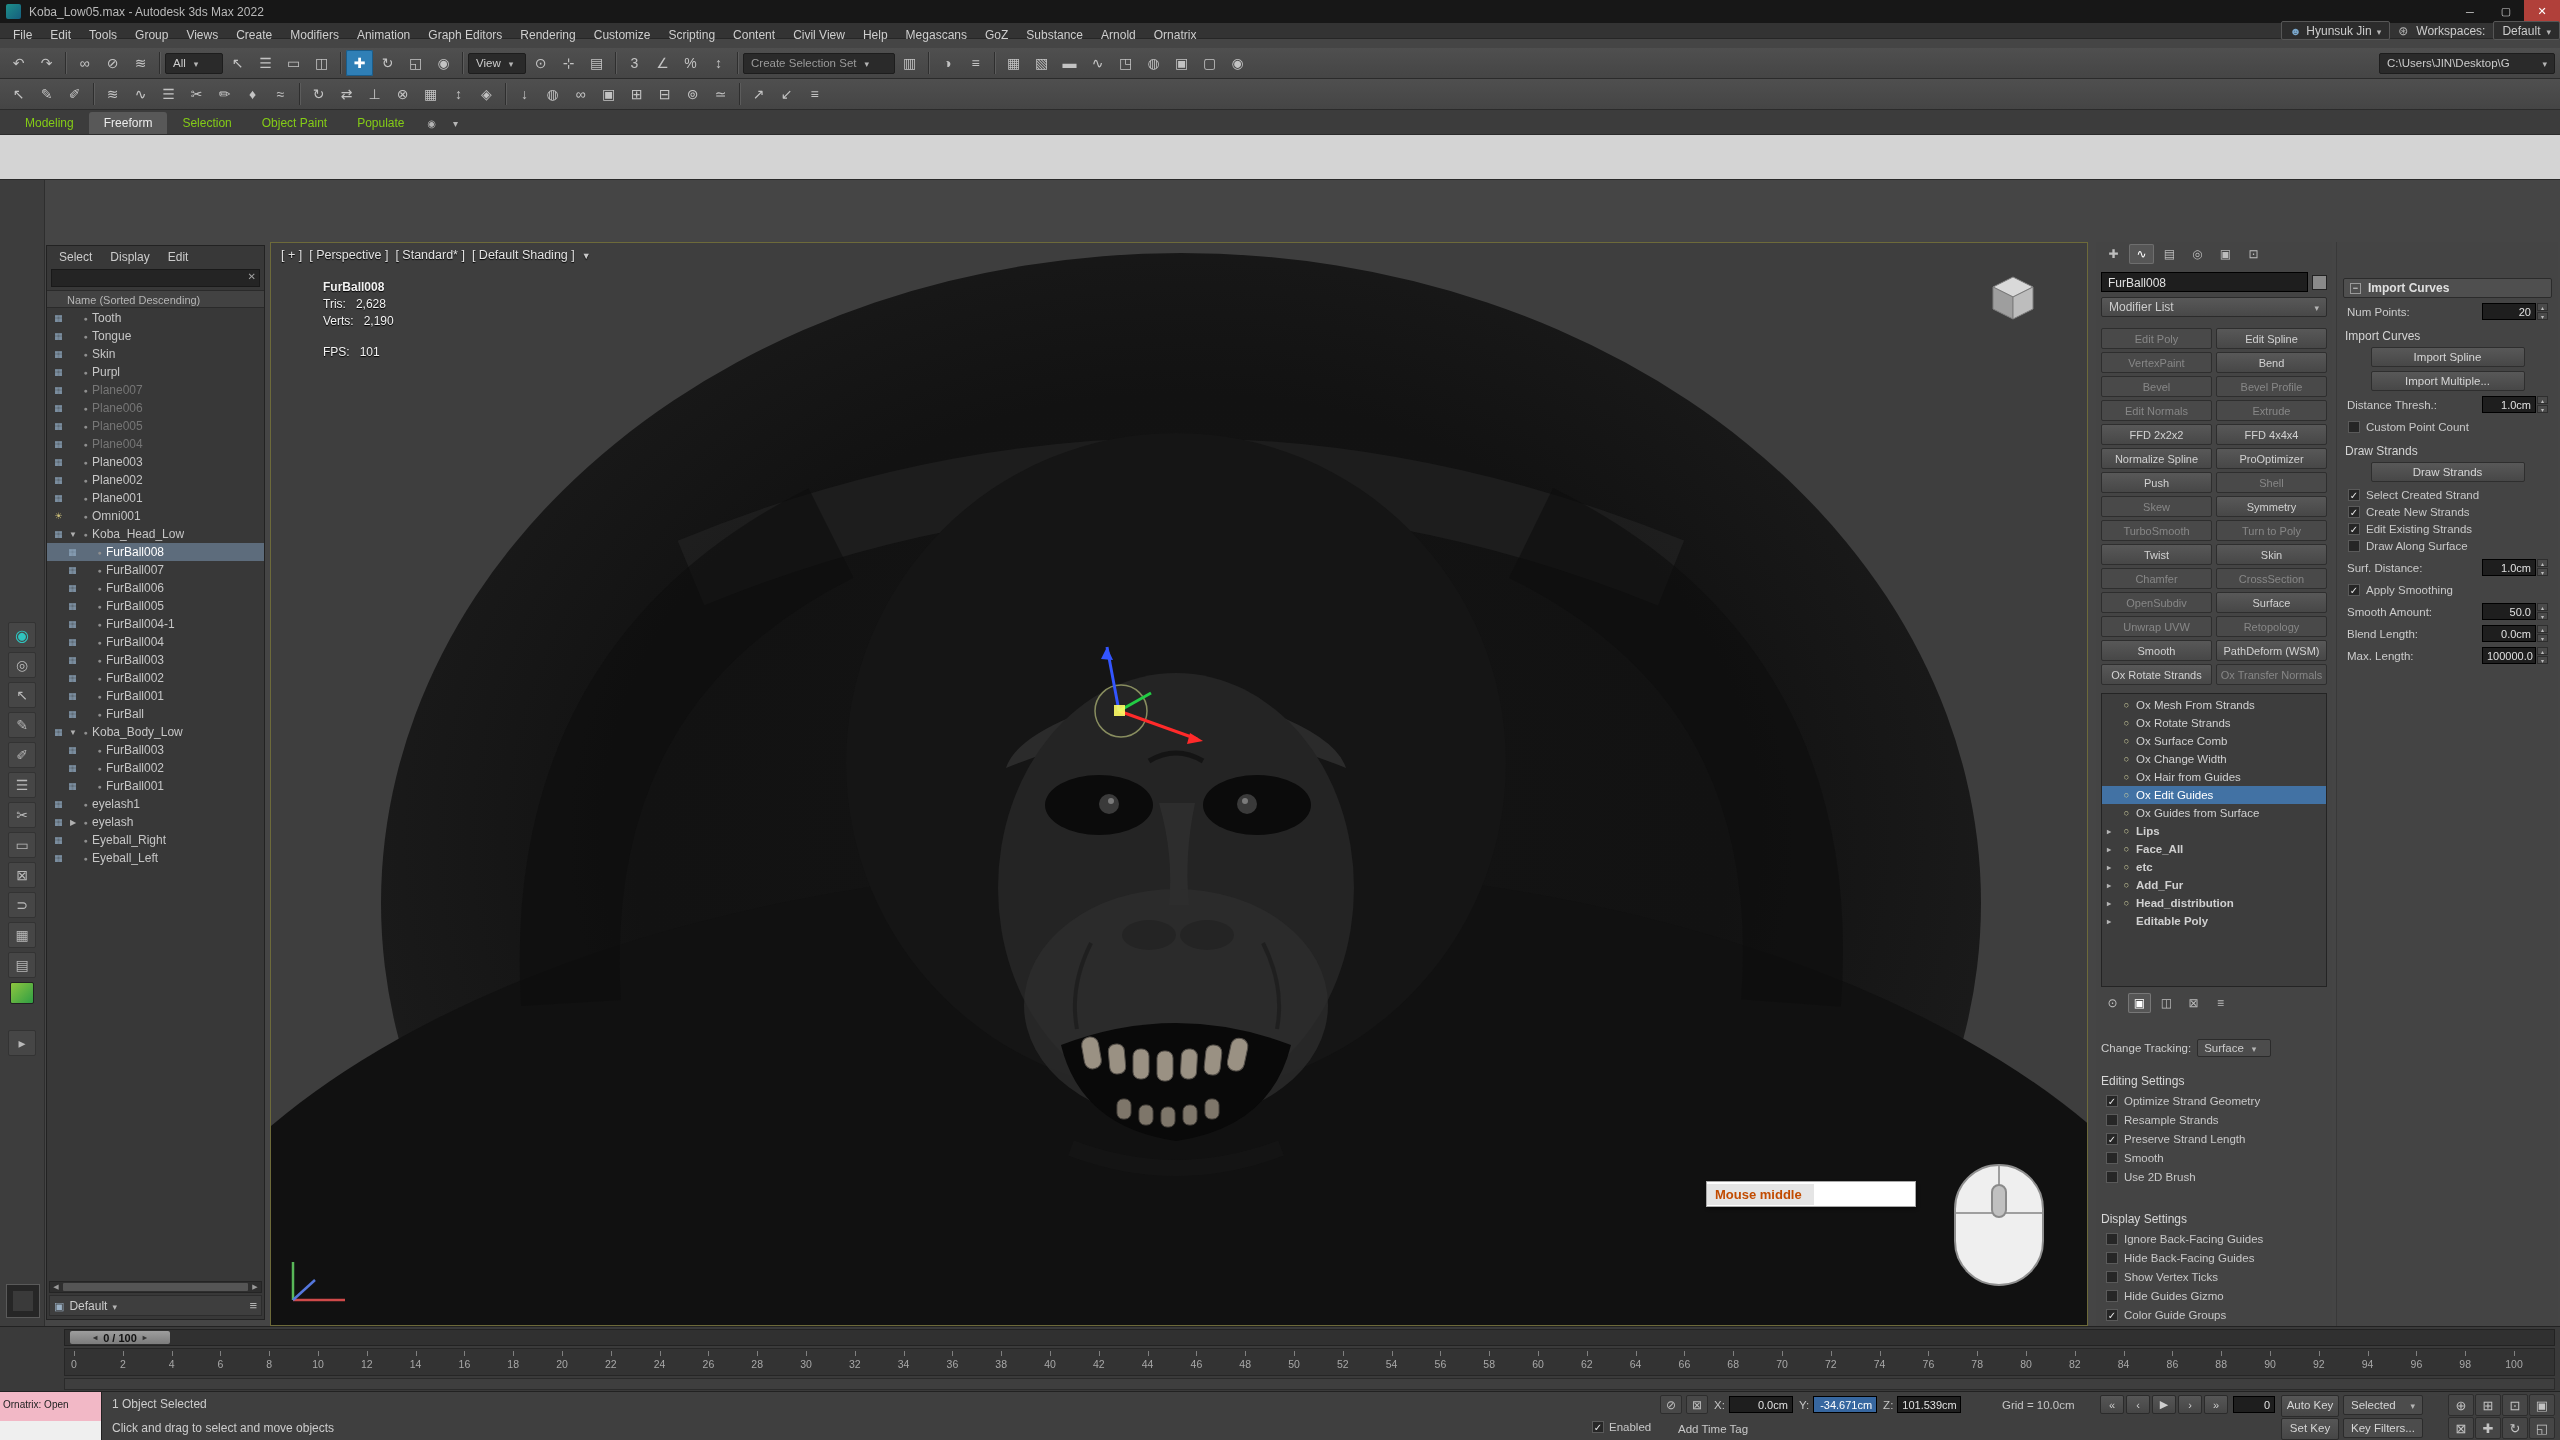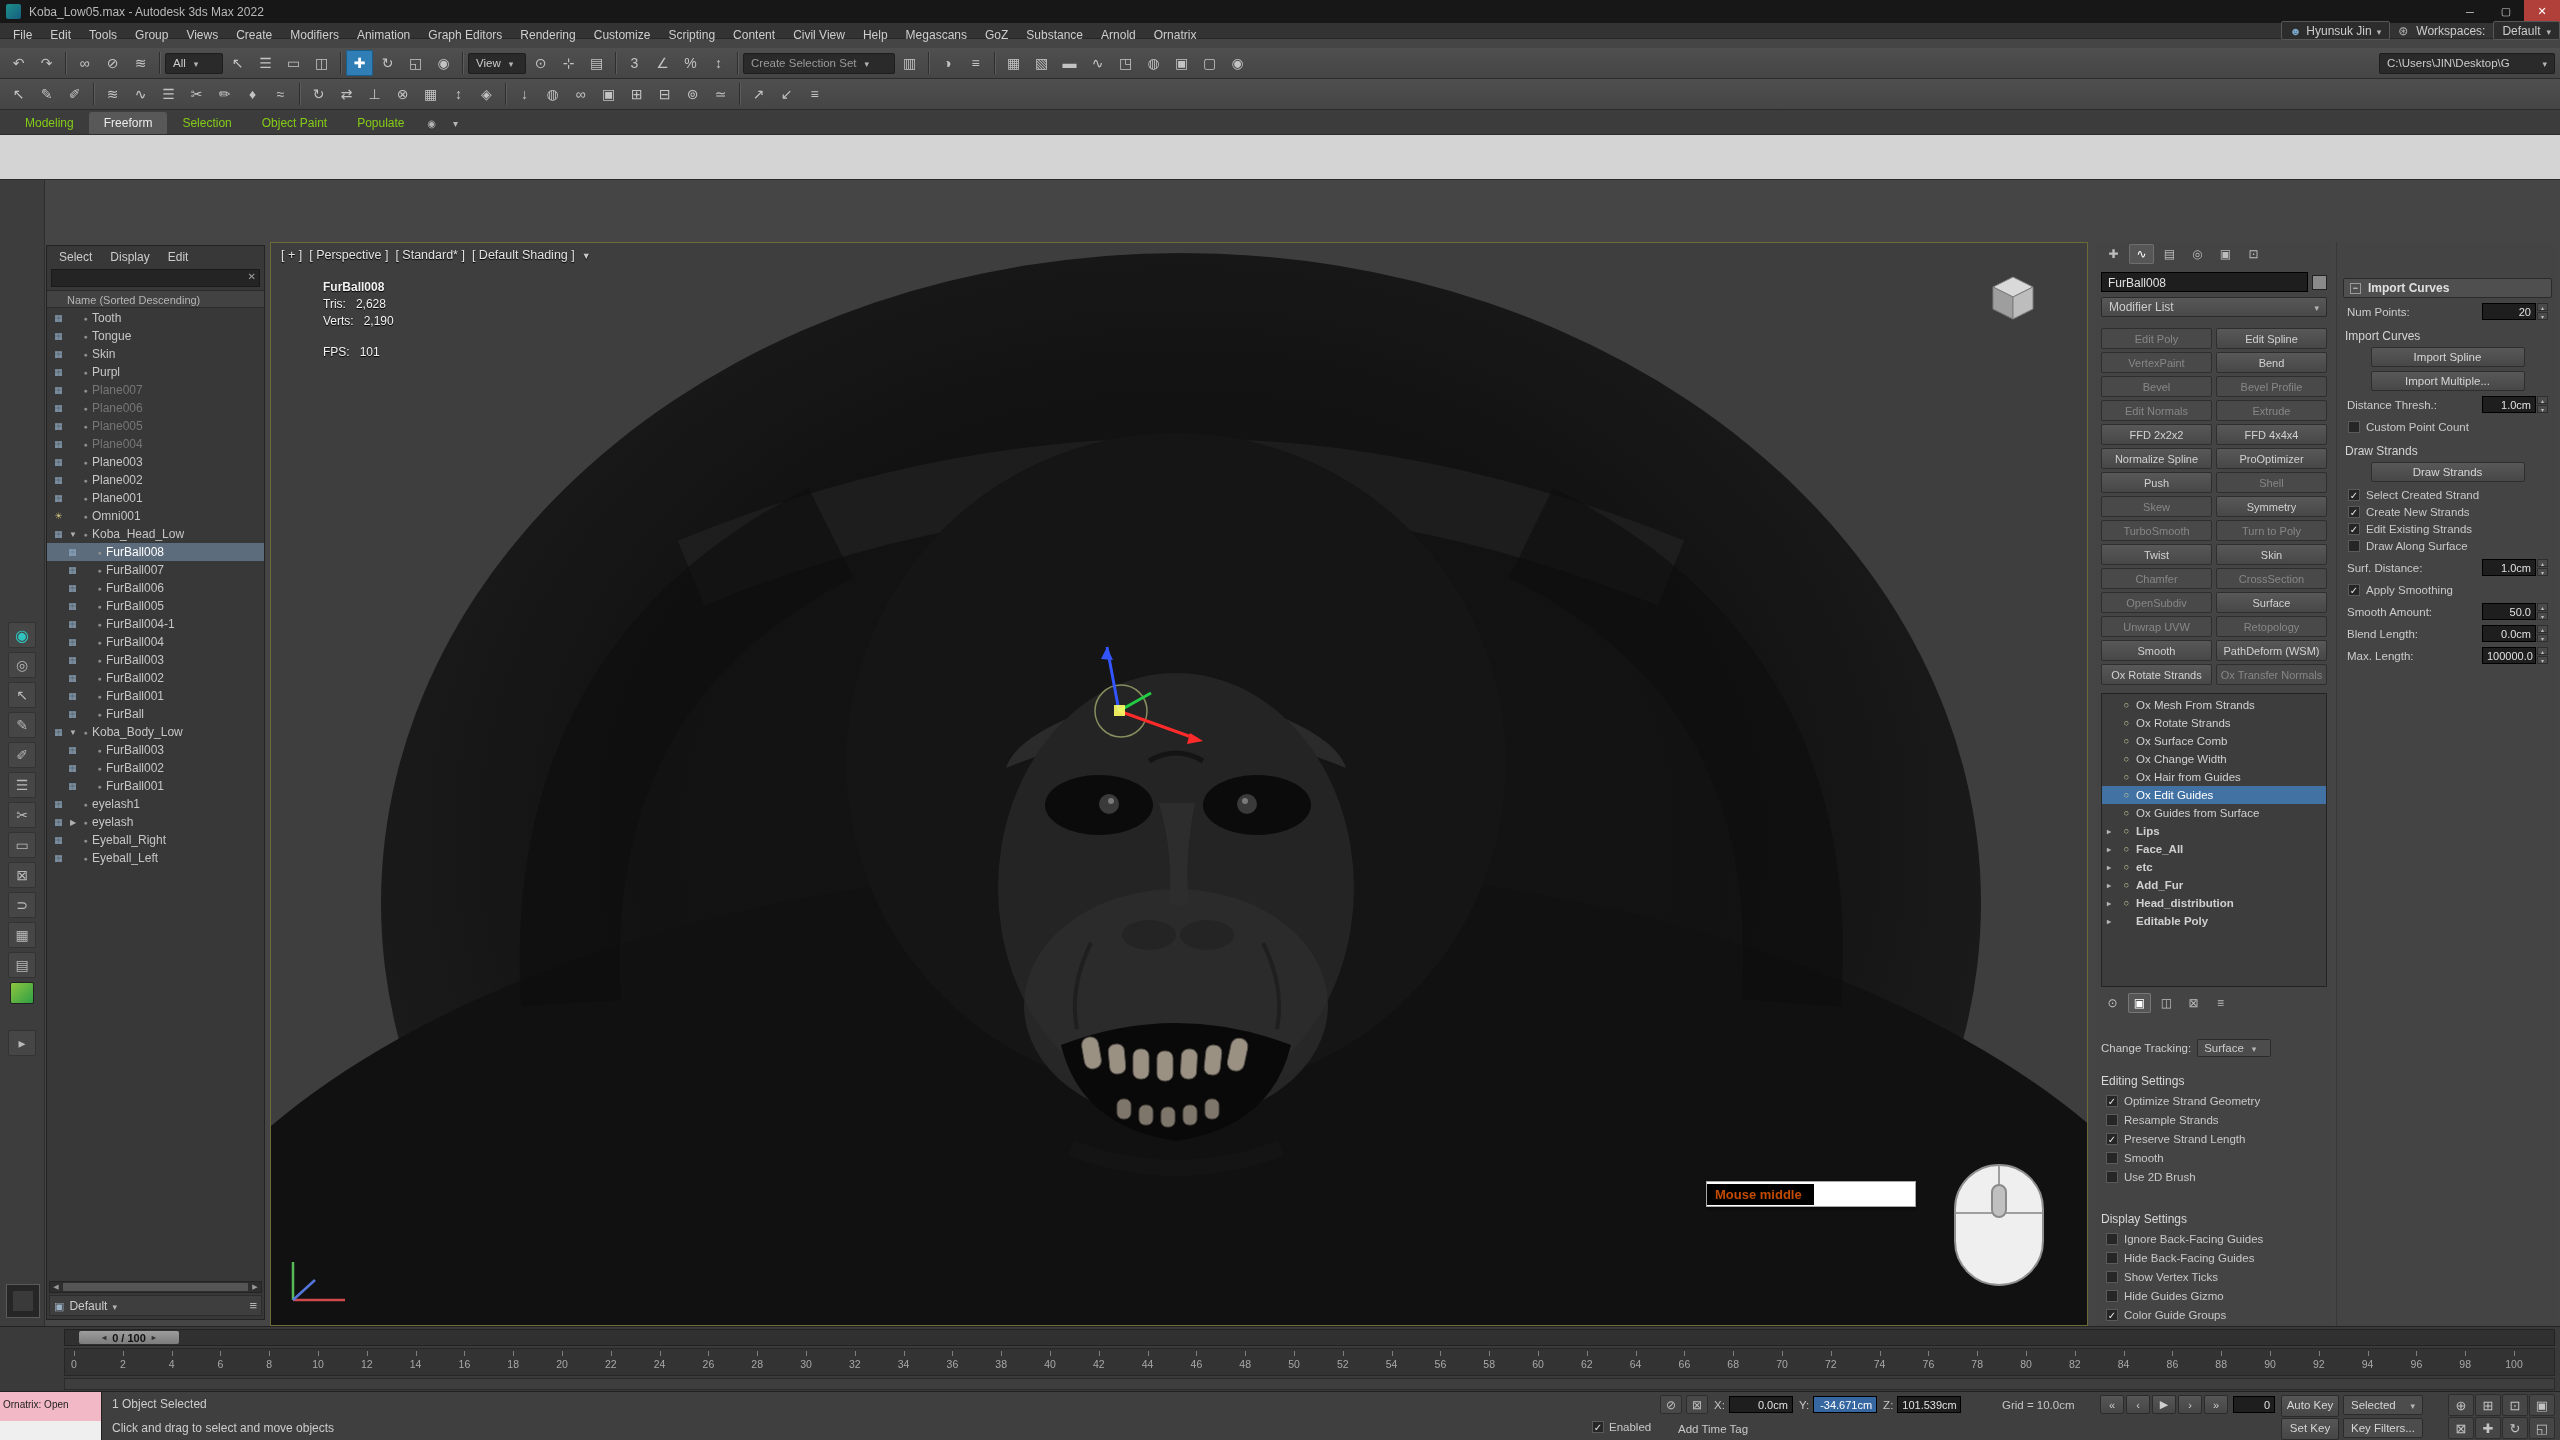--- a/index.html
+++ b/index.html
@@ -91,21 +91,21 @@
   
   .viewport { position:absolute; left:270px; top:62px; width:1818px; height:1084px; background:#3e3e3e; border:1px solid #6d6a3a; overflow:hidden; }
   .vp-label { position:absolute; left:10px; top:5px; display:flex; gap:7px; color:#e3e3e3; font-size:12.5px; text-shadow:0 1px 1px #000; z-index:5; }
   .funnel::before { content:"▼"; color:#c9c9c9; font-size:9px; }
   .vp-stats { position:absolute; left:52px; top:36px; color:#f2f2f2; font-size:12px; line-height:17px; text-shadow:0 1px 1px #000; z-index:5; }
   .vs-name { font-weight:bold; }
   .vs-val { margin-left:10px; }
   .vs-fps { margin-top:14px; }
   .viewcube { position:absolute; right:50px; top:32px; z-index:5; }
   .vp-tooltip { position:absolute; left:1435px; top:938px; width:210px; height:26px; background:#ffffff; border:1px solid #a8a8a8; display:flex; align-items:center; z-index:6; box-shadow:1px 2px 3px rgba(0,0,0,.4); }
-  .tt-hl { background:#000000; color:#c24b00; font-weight:bold; font-size:13px; padding:3px 12px 3px 8px; }
+  .tt-hl { background:#e5e5e5; color:#c24b00; font-weight:bold; font-size:13px; padding:3px 12px 3px 8px; }
   .mouse-graphic { position:absolute; left:1680px; top:918px; z-index:6; }
   .axis-tripod { position:absolute; left:12px; bottom:12px; z-index:5; }
 
   
   .cmd-col { position:absolute; top:62px; height:1084px; background:#444444; }
   #cmd-col1 { left:2096px; width:236px; padding:2px 5px; }
   #cmd-col2 { left:2336px; width:222px; padding:36px 6px 0; border-left:1px solid #393939; }
   #cmd-tabs { display:flex; gap:3px; height:22px; margin-bottom:5px; }
   .ctab { width:25px; height:20px; display:flex; align-items:center; justify-content:center; color:#bdbdbd; font-size:12px; border-radius:2px; }
   .ctab.active { background:#565656; box-shadow:inset 0 0 0 1px #6e6e6e; color:#fff; }
@@ -148,21 +148,21 @@
   .spin-btns span { height:8px; background:#4a4a4a; border:1px solid #2e2e2e; display:flex; align-items:center; justify-content:center; }
   .up::before { content:"▴"; font-size:6px; color:#bbb; }
   .down::before { content:"▾"; font-size:6px; color:#bbb; }
   .sec-lbl { margin:9px 2px 3px; font-size:12px; color:#d4d4d4; }
   .pbtn { height:20px; width:154px; margin:4px auto; text-align:center; line-height:19px; background:linear-gradient(#585858,#474747); border:1px solid #2e2e2e; border-radius:2px; font-size:11.5px; color:#d6d6d6; }
   .ic-cbs .cb-row { height:17px; }
 
   
   .timeline { position:absolute; top:1326px; left:0; right:0; height:65px; background:#3a3a3a; border-top:1px solid #222; }
   .slider-track { position:absolute; left:64px; right:5px; top:2px; height:17px; background:#303030; border:1px solid #222; }
-  .slider-handle { position:absolute; left:14px; top:1px; width:100px; height:13px; background:linear-gradient(#9d9d9d,#7c7c7c); border-radius:2px; color:#111; font-size:11px; font-weight:bold; display:flex; align-items:center; justify-content:center; gap:6px; }
+  .slider-handle { position:absolute; left:5px; top:1px; width:100px; height:13px; background:linear-gradient(#9d9d9d,#7c7c7c); border-radius:2px; color:#111; font-size:11px; font-weight:bold; display:flex; align-items:center; justify-content:center; gap:6px; }
   .sh-arrow { font-size:8px; color:#333; }
   .sh-l::before { content:"◂"; }
   .sh-r::before { content:"▸"; }
   .ruler { position:absolute; left:64px; right:5px; top:21px; height:28px; background:#333333; border:1px solid #262626; }
   .tick-num { position:absolute; top:9px; transform:translateX(-50%); font-size:10.5px; color:#a8a8a8; }
   .tick-mark { position:absolute; top:2px; width:1px; height:5px; background:#7f7f7f; }
   .trackbar { position:absolute; left:64px; right:5px; top:51px; height:12px; background:#3e3e3e; border:1px solid #2a2a2a; }
 
   
   .status-bar { position:absolute; top:1391px; left:0; right:0; height:49px; background:#3f3f3f; border-top:1px solid #222; }

